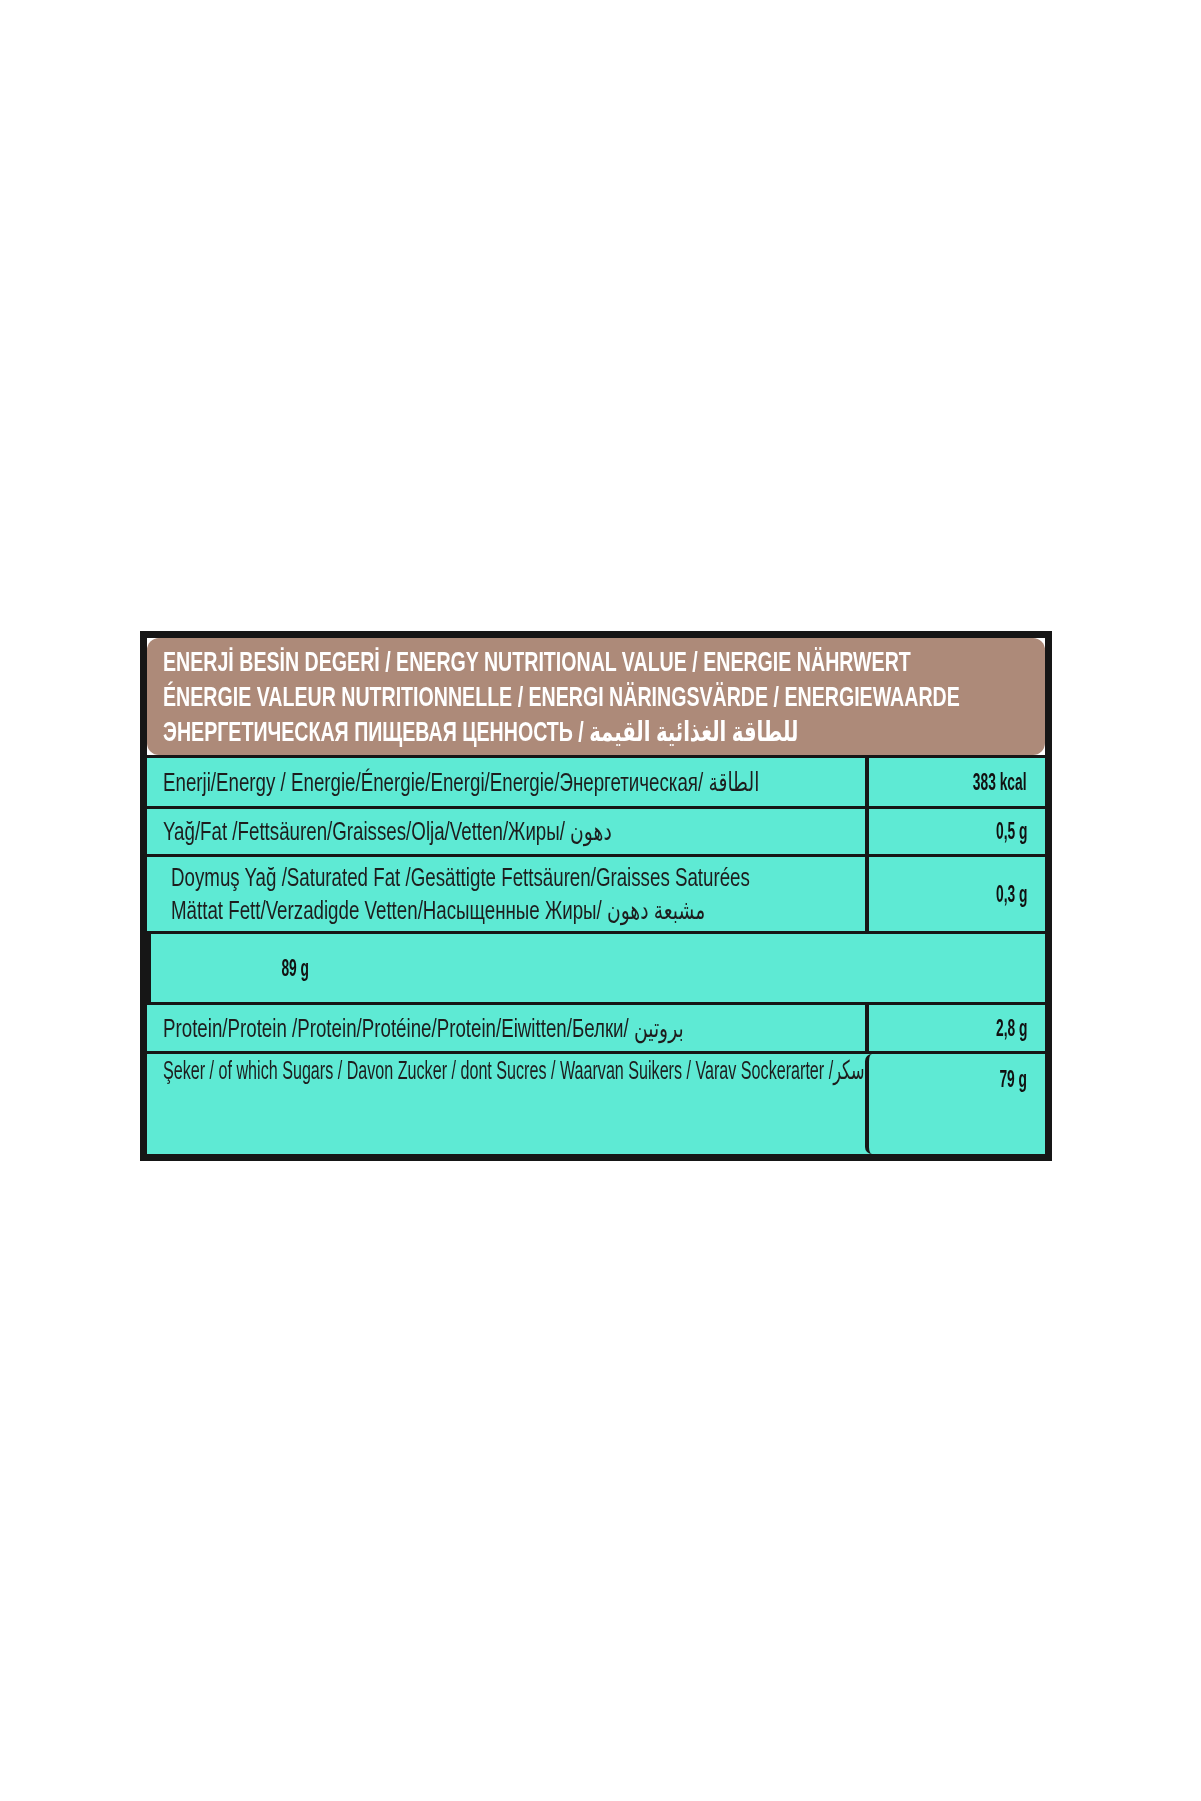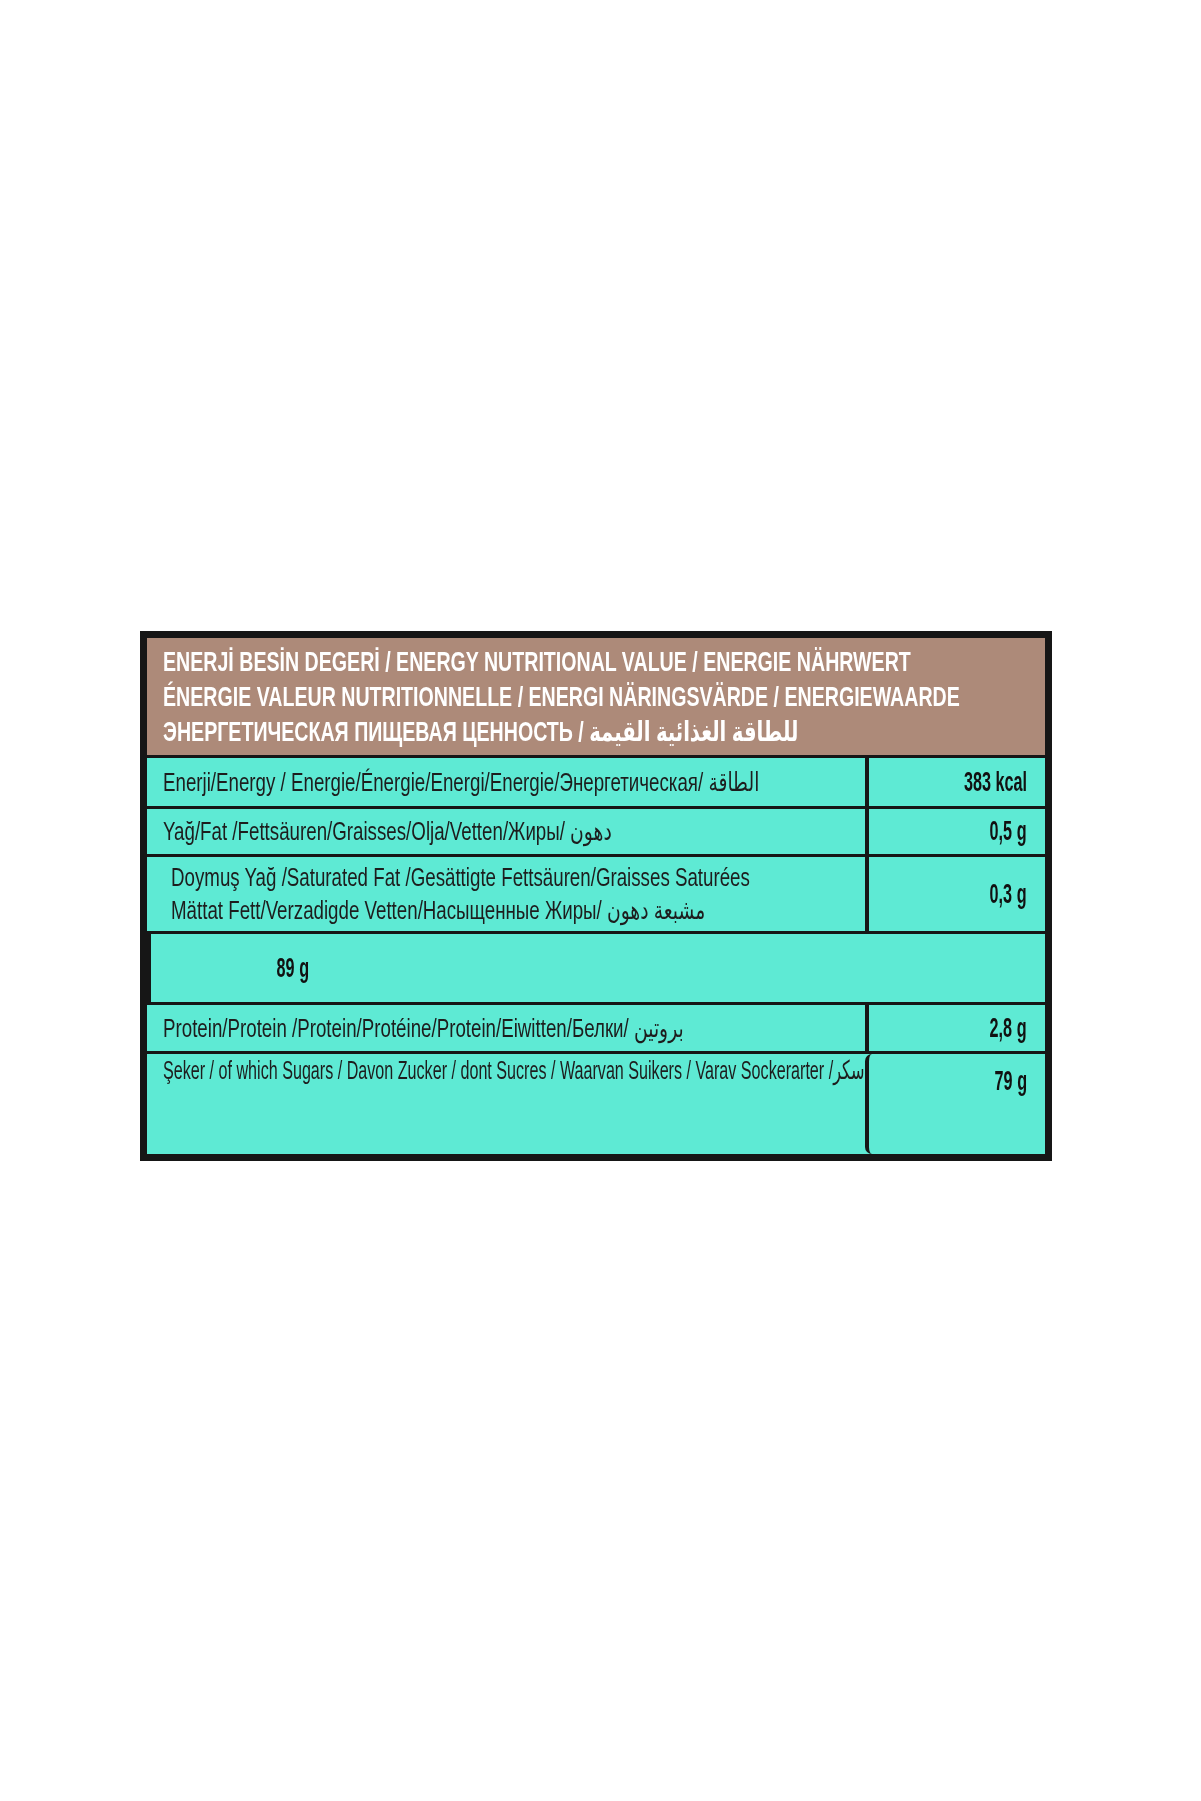--- a/index.html
+++ b/index.html
@@ -28,38 +28,38 @@
   .r5{flex:0 0 49px;}
   .r6{flex:1 1 auto;}
   .tlabel{
     flex:1 1 auto;display:flex;flex-direction:column;justify-content:center;
     padding-left:16px;color:#1d1d1d;overflow:hidden;
   }
   .lline{font-size:26px;line-height:33px;white-space:nowrap;}
   .tvalue{
     flex:0 0 180px;border-left:4px solid #161616;
     display:flex;align-items:center;justify-content:flex-end;
-    padding-right:18px;font-size:27px;font-weight:bold;color:#111111;
+    padding-right:18px;font-size:23px;font-weight:bold;color:#111111;
   }
   .r6 .tlabel{justify-content:flex-start;}
   .r6 .tvalue{align-items:flex-start;padding-top:12px;border-radius:7px;}
   .cond{display:inline-block;white-space:nowrap;}
   .cond-h{transform:scaleX(0.70);transform-origin:0 50%;}
   .cond-l{transform:scaleX(0.72);transform-origin:0 50%;}
   .cond-l.tight{transform:scaleX(0.62);}
   .cond-v{transform:scaleX(0.60);transform-origin:100% 50%;}
 </style>
 </head>
 <body>
 
 <div class="canvas">
 
   <div class="ntable" style="border-color: rgb(22, 22, 22);">
 
-    <div class="thead" style="background: rgb(173, 138, 121); color: rgb(255, 255, 255);">
+    <div class="thead" style="background: rgb(173, 138, 121); color: rgb(255, 255, 255); border-radius: 12px;">
       <div class="thead-titles">
         <div class="hline"><span class="cond cond-h">ENERJİ BESİN DEGERİ / ENERGY NUTRITIONAL VALUE / ENERGIE NÄHRWERT</span></div>
         <div class="hline"><span class="cond cond-h">ÉNERGIE VALEUR NUTRITIONNELLE / ENERGI NÄRINGSVÄRDE / ENERGIEWAARDE</span></div>
         <div class="hline"><span class="cond cond-h">ЭНЕРГЕТИЧЕСКАЯ ПИЩЕВАЯ ЦЕННОСТЬ / للطاقة الغذائية القيمة</span></div>
       </div>
 
     </div>
 
     <div class="trow r1">
       <div class="tlabel">

